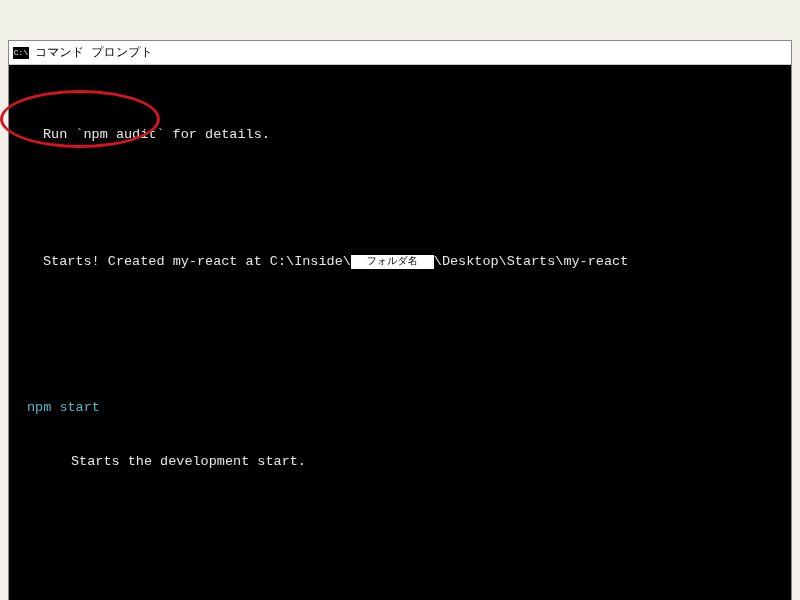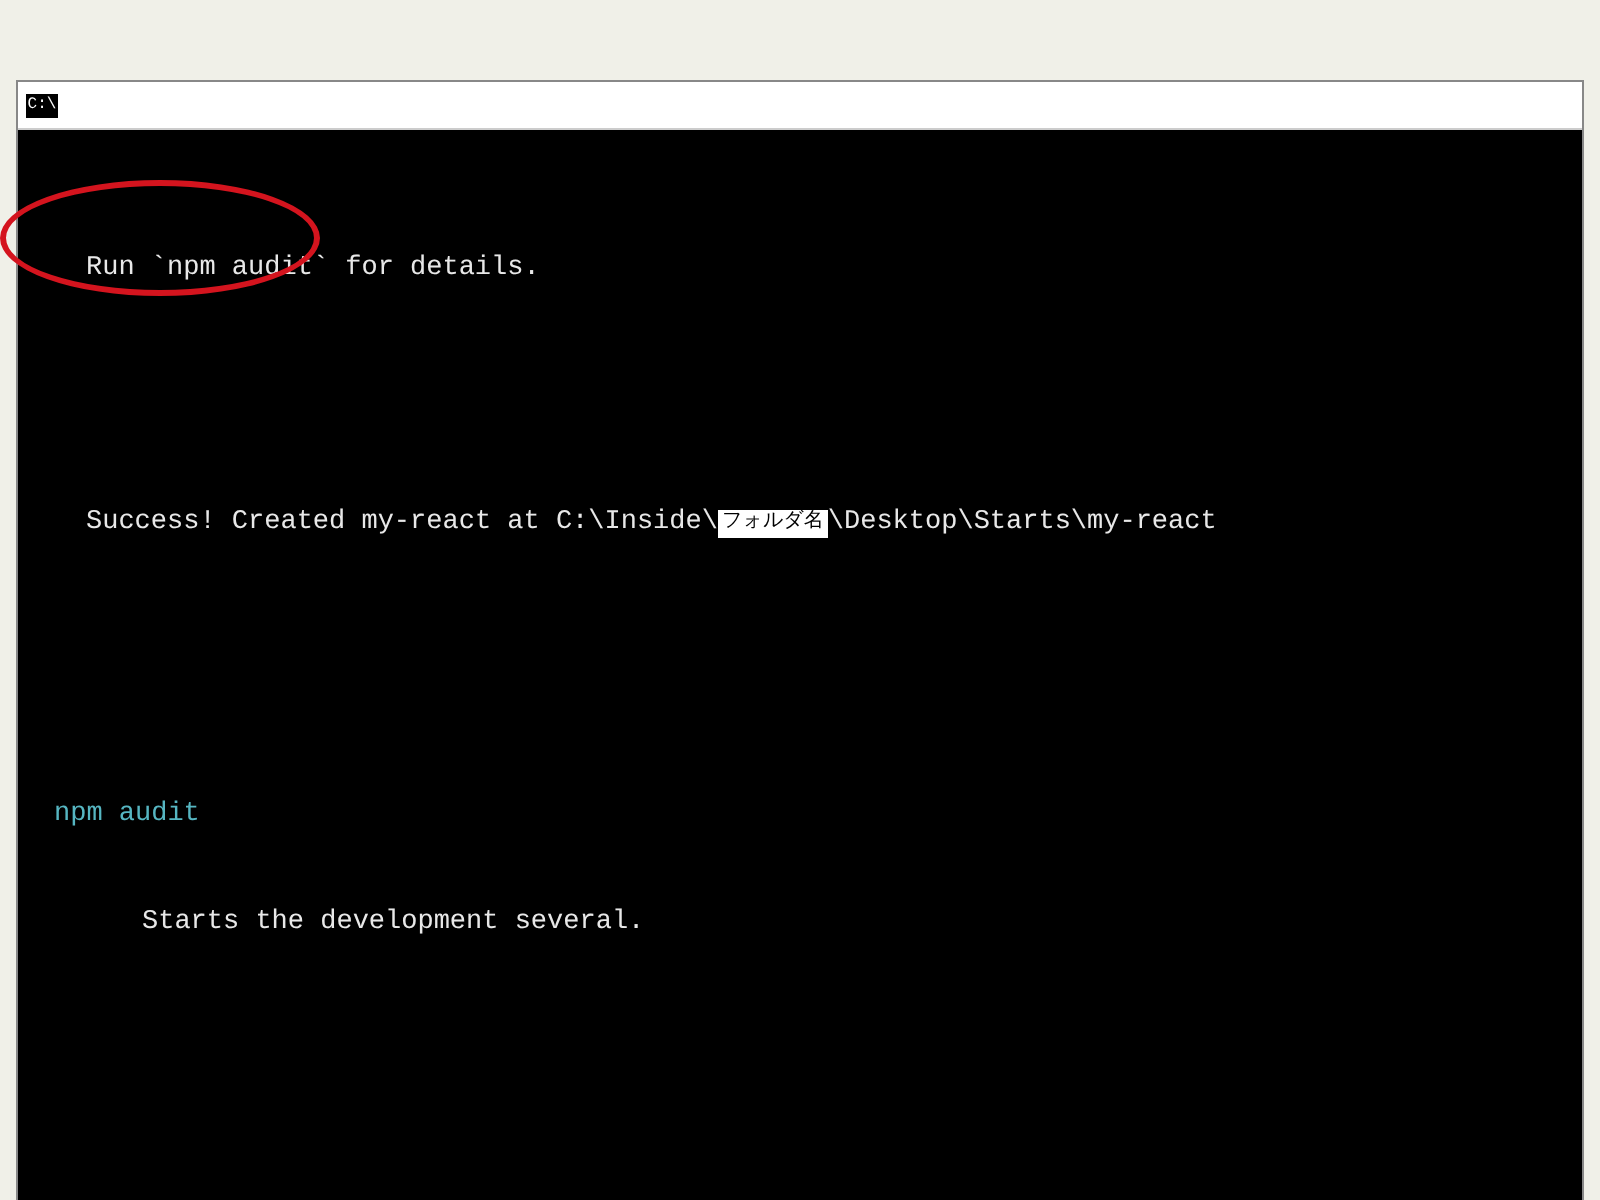--- a/index.html
+++ b/index.html
@@ -56,52 +56,53 @@
     .line { white-space: pre; }
     .cyan { color: #56b6c2; }
     .white { color: #e8e8e8; margin-left: 32px; }
     .indent { padding-left: 16px; }
     .indent2 { padding-left: 28px; }
     .folder-badge {
       display: inline-block;
       background: #fff;
       color: #000;
       font-size: 10px;
-      padding: 0 2px;
+      padding: 0 16px;
       line-height: 14px;
       vertical-align: 1px;
     }
     .annot-ellipse {
       position: absolute;
       border: 3px solid #d4141e;
       border-radius: 50%;
       pointer-events: none;
     }
     .blank { height: 18px; }
   </style>
 </head>
 <body>
 
 <div class="window">
 
   <div class="titlebar">
     <span class="title-icon">C:\</span>
+    <span class="title-text">コマンド プロンプト</span>
   </div>
 
   <div class="terminal">
 
     <div class="line white">Run `npm audit` for details.</div>
     <div class="blank"></div>
 
-    <div class="line white"><span>Success! Created </span><span>my-react at C:\Inside\</span><span class="folder-badge">フォルダ名</span><span>\Desktop\Starts\my-react</span></div>
+    <div class="line white"><span>Starts! Created </span><span>my-react at C:\Inside\</span><span class="folder-badge">フォルダ名</span><span>\Desktop\Starts\my-react</span></div>
 
     <div class="blank"></div>
 
-    <div class="line indent cyan">npm audit</div>
-    <div class="line indent2 white">Starts the development several.</div>
+    <div class="line indent cyan">npm start</div>
+    <div class="line indent2 white">Starts the development start.</div>
     <div class="blank"></div>
 
     
     
     
 
     
     
     
 

